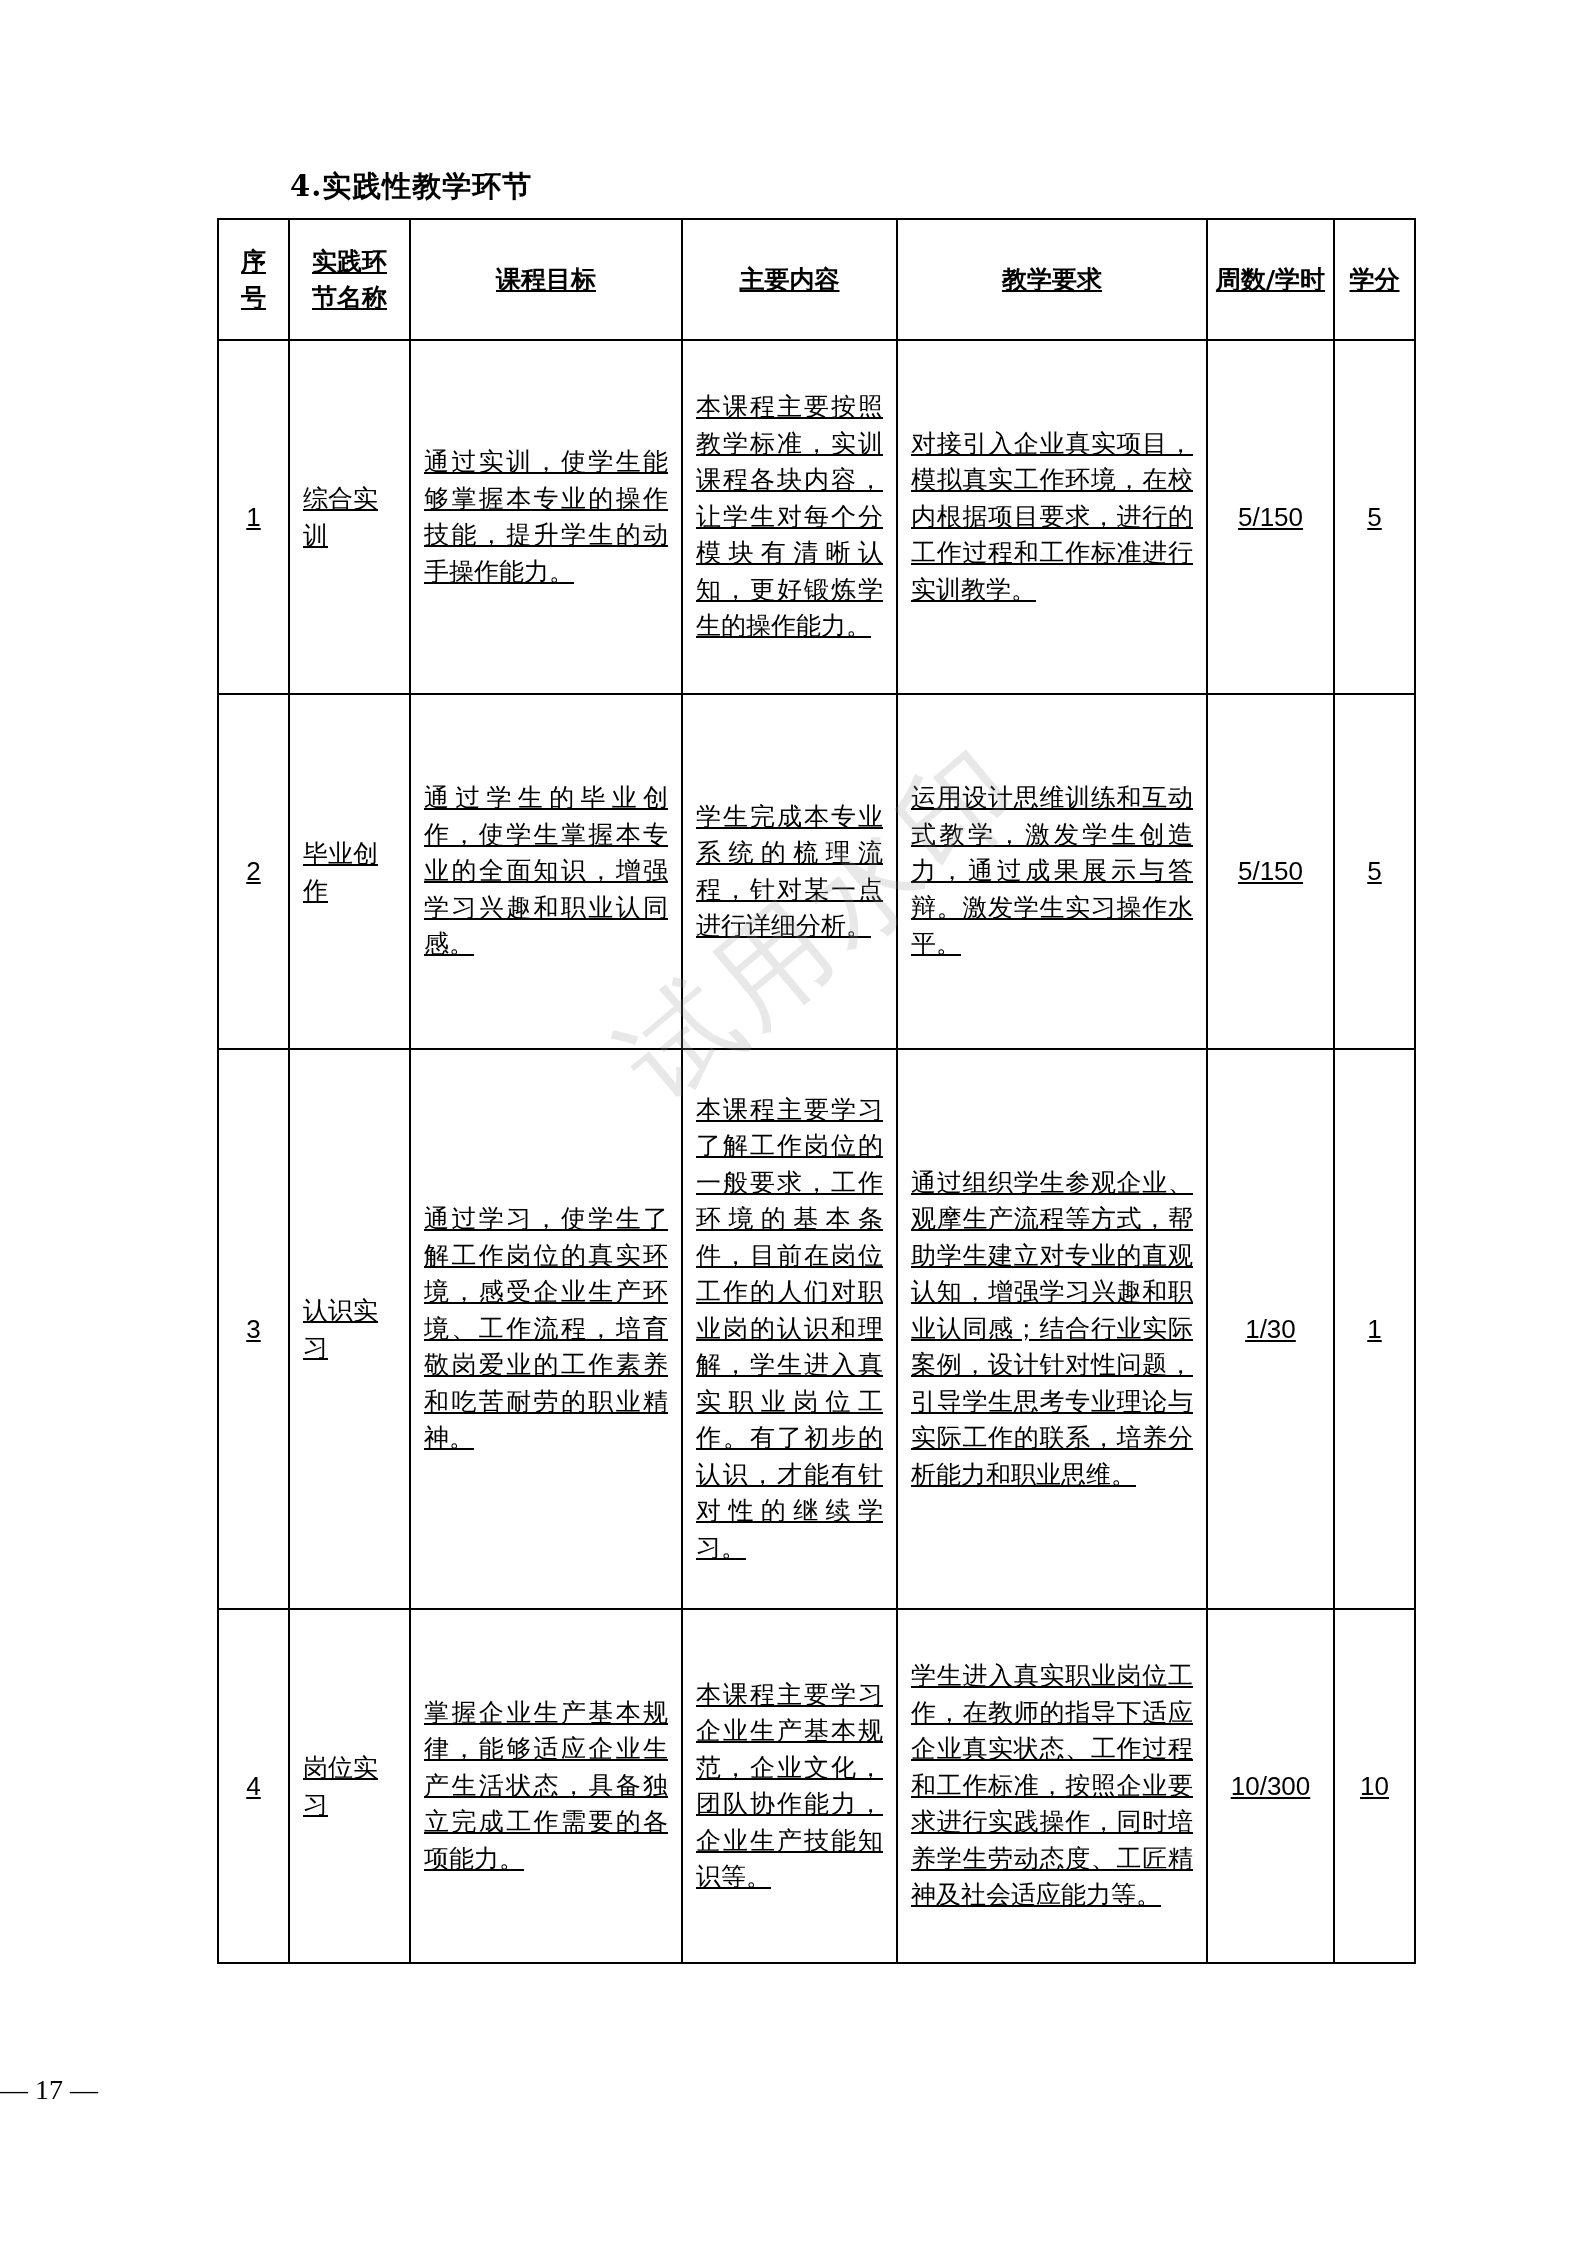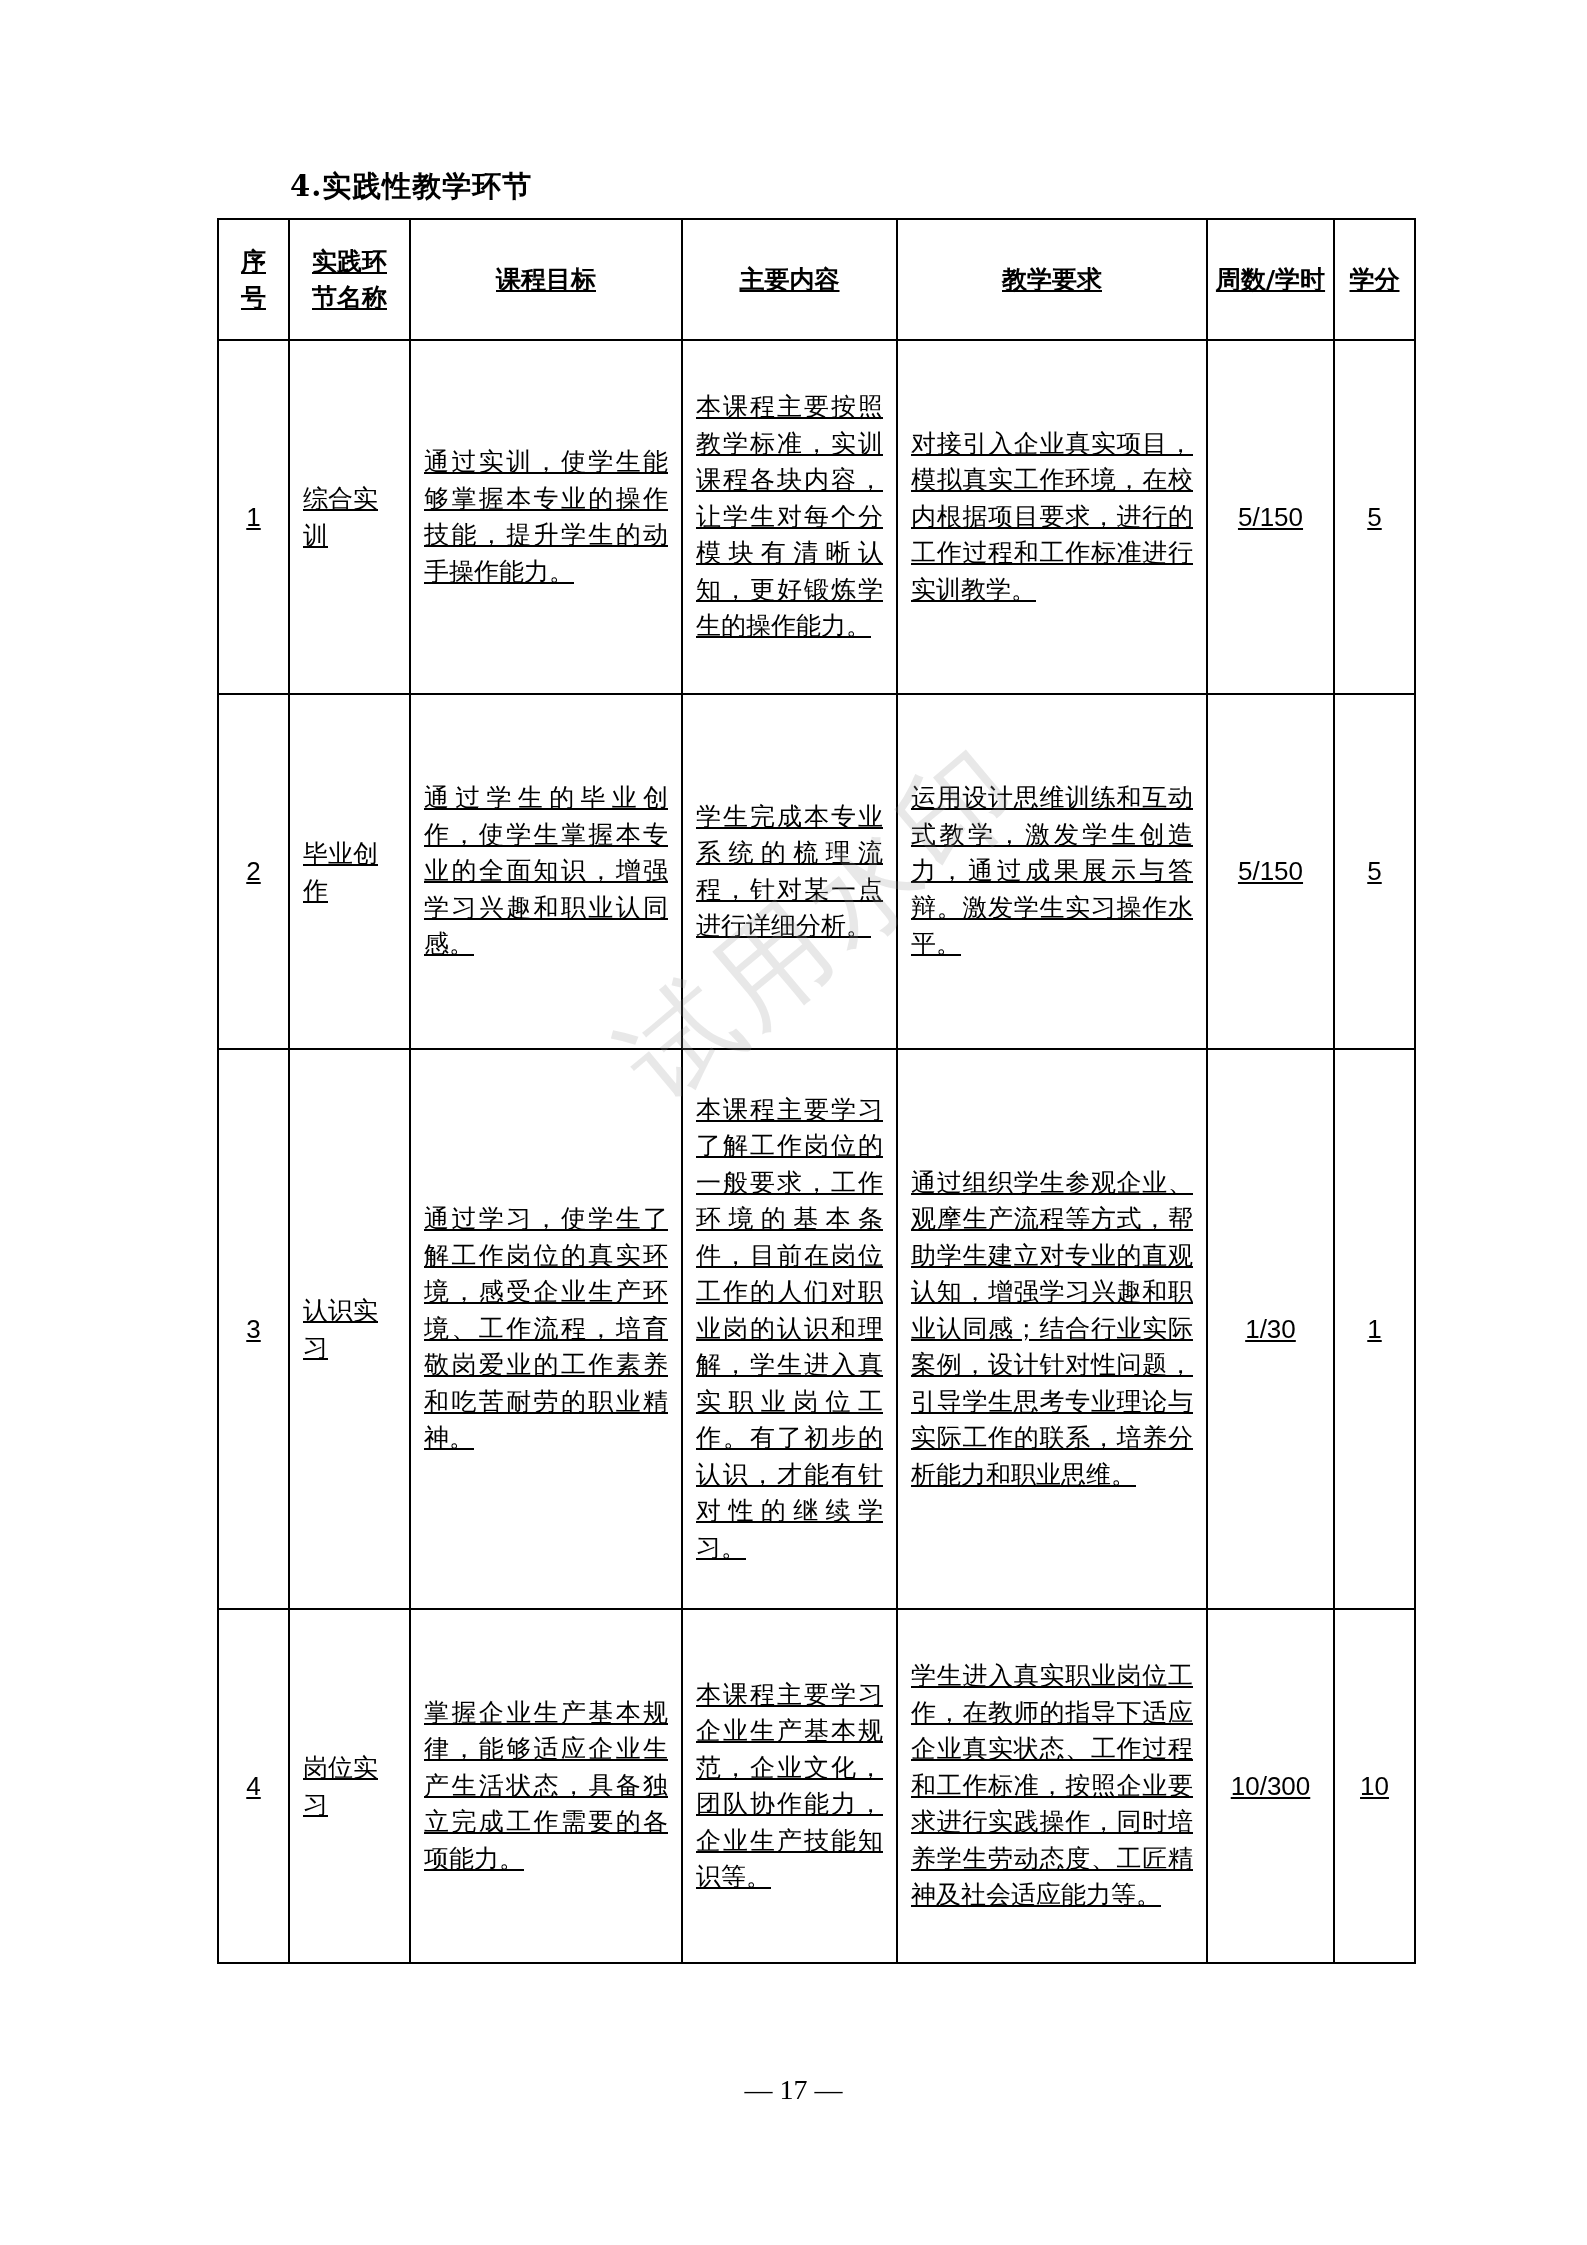--- a/index.html
+++ b/index.html
@@ -27,21 +27,21 @@
   td.name {
     font-family: "DejaVu Sans", "Liberation Sans", sans-serif;
     font-size: 25px; line-height: 37px; text-align: left; padding: 0 10px;
   }
   td.text {
     font-family: "DejaVu Sans", "Liberation Sans", sans-serif;
     font-size: 25px; line-height: 36.5px; text-align: justify;
     padding: 0 16px 0 17px;
   }
   .page-number {
-    position: absolute; left: 0; width: 1587px; top: 2074px; text-align: center;
+    position: absolute; left: 0; width: 1587px; top: 2074px; 
     font-family: "Liberation Serif", "DejaVu Serif", serif; font-size: 28px;
   }
   .watermark {
     position: absolute; left: 590px; top: 1020px;
     transform: rotate(-40deg); transform-origin: left top;
     font-family: "DejaVu Sans", sans-serif; font-size: 112px;
     color: rgba(150,150,150,0.22); letter-spacing: 8px; pointer-events: none; white-space: nowrap;
   }
 </style>
 </head>

